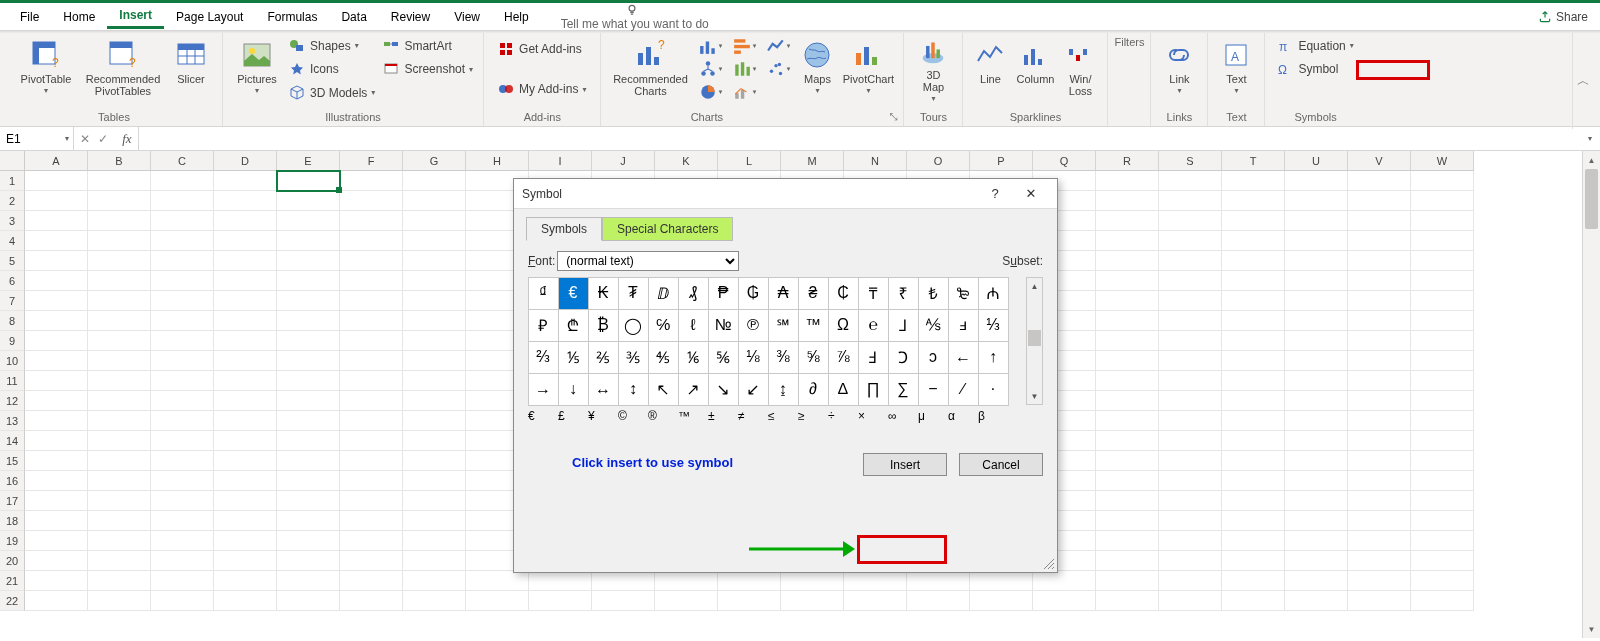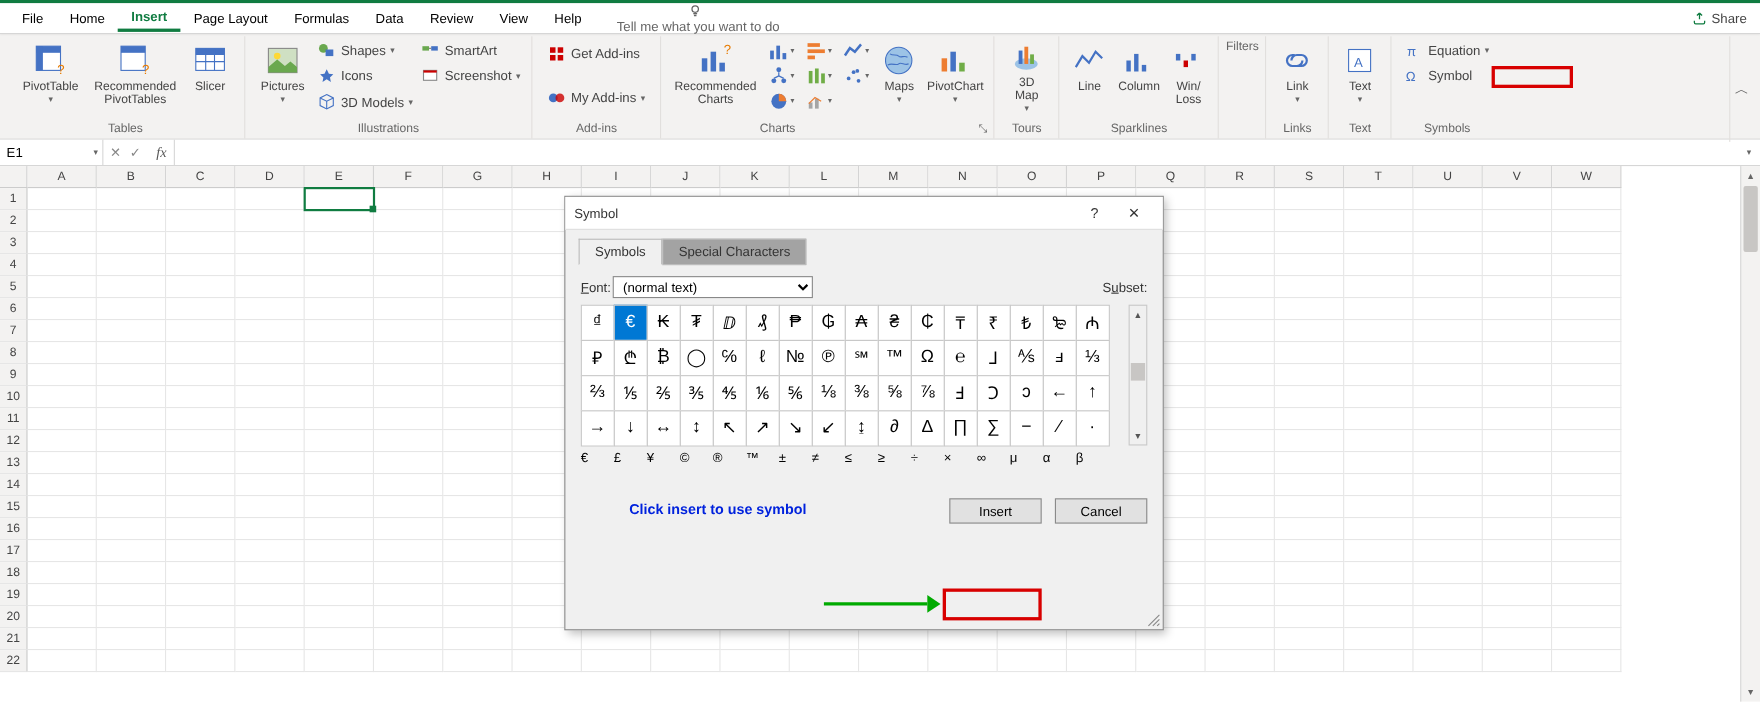--- a/index.html
+++ b/index.html
@@ -35,21 +35,21 @@
 .chart-gal .crow{display:flex;gap:8px;}
 .chart-gal .cico{width:26px;height:20px;display:flex;align-items:center;justify-content:center;cursor:pointer;}
 .chart-gal .cico svg{width:18px;height:18px;}
 .chart-gal .cico .dd{font-size:7px;color:#666;margin-left:2px;}
 .rgroup .dl-launcher{font-size:10px;color:#666;cursor:pointer;margin-left:auto;}
 .gflex{display:flex;align-items:center;width:100%;}
 .collapse{width:22px;display:flex;align-items:center;justify-content:center;color:#666;cursor:pointer;font-size:13px;margin-left:auto;border-left:1px solid #e1dfdd;height:96px;}
 
 
 .fbar{height:24px;display:flex;align-items:center;border-bottom:1px solid #d6d6d6;background:#fff;}
-.fbar .namebox{width:94px;border-right:1px solid #d6d6d6;height:100%;display:flex;align-items:center;padding:0 6px;position:relative;}
+.fbar .namebox{width:74px;border-right:1px solid #d6d6d6;height:100%;display:flex;align-items:center;padding:0 6px;position:relative;}
 .fbar .namebox .dd{position:absolute;right:4px;font-size:8px;color:#666;}
 .fbar .btns{display:flex;align-items:center;padding:0 6px;border-right:1px solid #d6d6d6;height:100%;gap:8px;color:#888;}
 .fbar .btns span{cursor:pointer;}
 .fbar .fx{font-style:italic;font-family:serif;font-size:13px;color:#555;padding-left:6px;}
 .fbar .expand{margin-left:auto;width:20px;text-align:center;font-size:8px;color:#666;cursor:pointer;}
 
 
 .gridwrap{position:relative;height:487px;overflow:hidden;}
 .seltri{position:absolute;left:0;top:0;width:25px;height:20px;border-right:1px solid #ccc;border-bottom:1px solid #ccc;background:#f3f2f1;cursor:pointer;}
 .colhdr{position:absolute;left:25px;top:0;height:20px;display:flex;}
@@ -65,21 +65,21 @@
 .scroll-v .arr{height:18px;width:100%;display:flex;align-items:center;justify-content:center;font-size:8px;color:#666;cursor:pointer;}
 .scroll-v .track{flex:1;width:100%;position:relative;}
 .scroll-v .thumb{position:absolute;top:0;left:2px;right:2px;height:60px;background:#c8c6c4;border-radius:2px;}
 
 
 .dlg{position:absolute; left:513px; top:178px; width:545px; height:395px; background:#f0f0f0; border:1px solid #8a8a8a; box-shadow:3px 3px 8px rgba(0,0,0,.25);}
 .dlg .titlebar{height:30px;background:#fff;display:flex;align-items:center;padding:0 8px;border-bottom:1px solid #ddd;}
 .dlg .titlebar .ttl{flex:1;font-size:12px;color:#333;}
 .dlg .titlebar .tbtn{width:36px;height:100%;display:flex;align-items:center;justify-content:center;cursor:pointer;color:#333;font-size:13px;}
 .dlg .tabs{display:flex;padding:8px 12px 0 12px;gap:0;}
-.dlg .dtab{padding:4px 14px;border:1px solid #bbb;background:#a3a3a3;cursor:pointer;font-size:12px;color:#333;}
+.dlg .dtab{padding:4px 14px;border:1px solid #bbb;background:#bef264;cursor:pointer;font-size:12px;color:#333;}
 .dlg .dtab.active{background:#f0f0f0;border-bottom-color:#f0f0f0;position:relative;z-index:2;}
 .dlg .body{padding:10px 14px;}
 .dlg .frow{display:flex;align-items:center;margin-bottom:6px;gap:2px;font-size:12px;color:#333;}
 .dlg .frow label span.u{text-decoration:underline;}
 .dlg select,.dlg input[type=text]{border:1px solid #888;background:#fff;height:20px;font-size:12px;padding:0 4px;}
 .dlg .symgrid{position:relative;width:497px;}
 .dlg .symgrid .sgbody{display:grid;grid-template-columns:repeat(16,30px);grid-auto-rows:32px;}
 .dlg .symgrid .sc{border:1px solid #c8c8c8;display:flex;align-items:center;justify-content:center;font-size:16px;background:#fff;cursor:pointer;margin:-0.5px;}
 .dlg .symgrid .sc.sel{background:#0078d4;color:#fff;}
 .dlg .symgrid .sgscroll{position:absolute;right:-18px;top:0;width:17px;height:100%;border:1px solid #c8c8c8;background:#f0f0f0;display:flex;flex-direction:column;}

